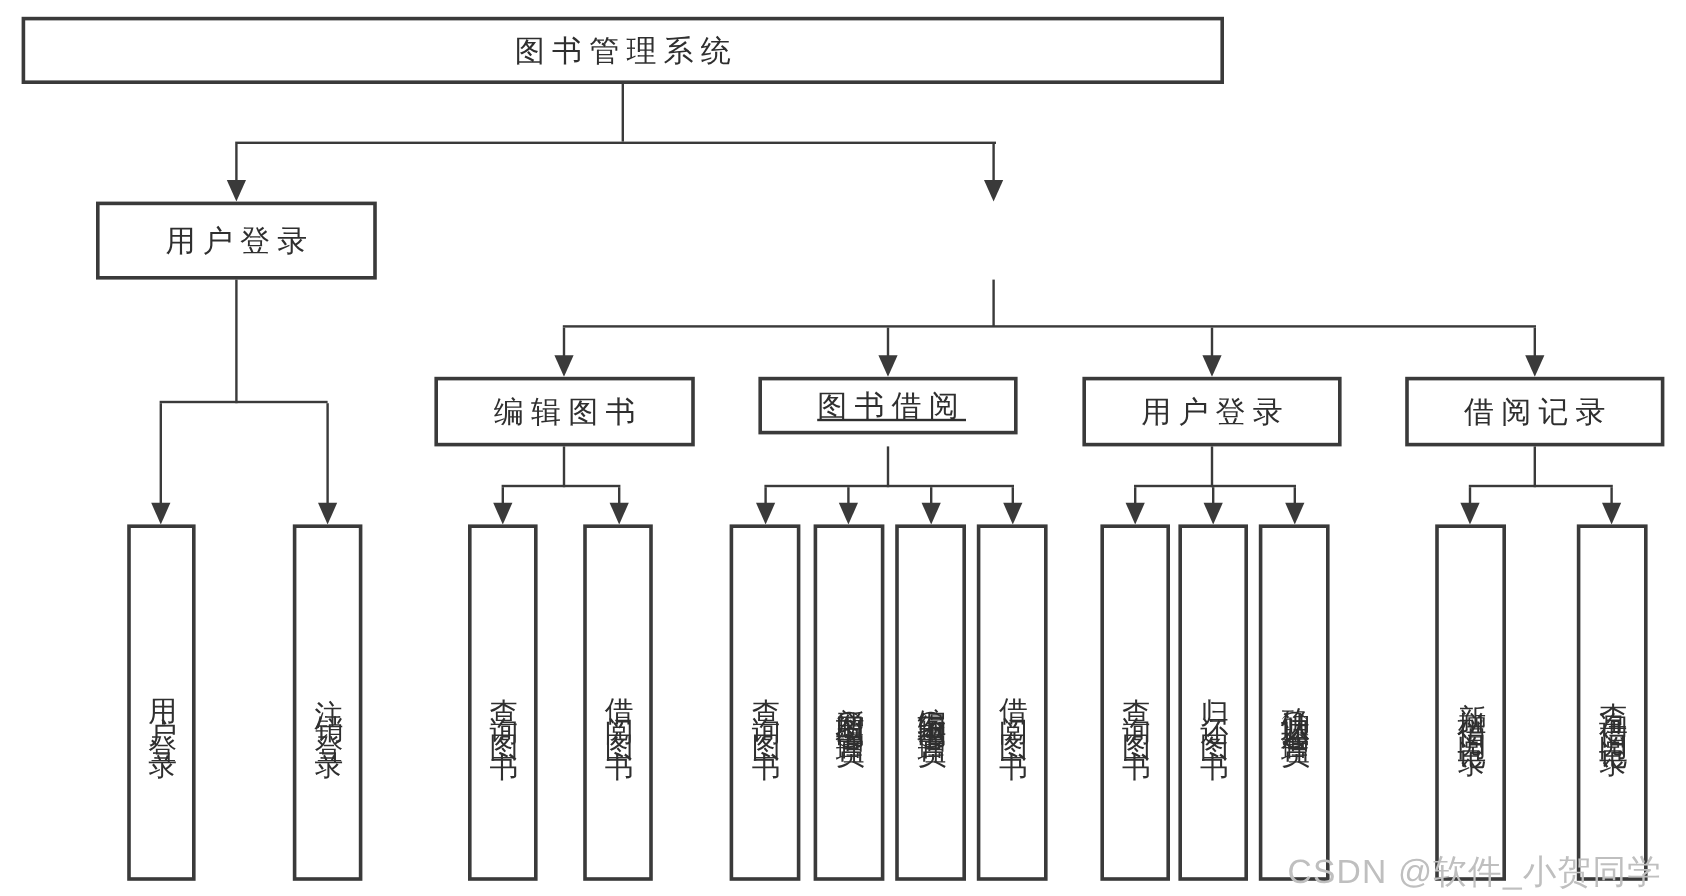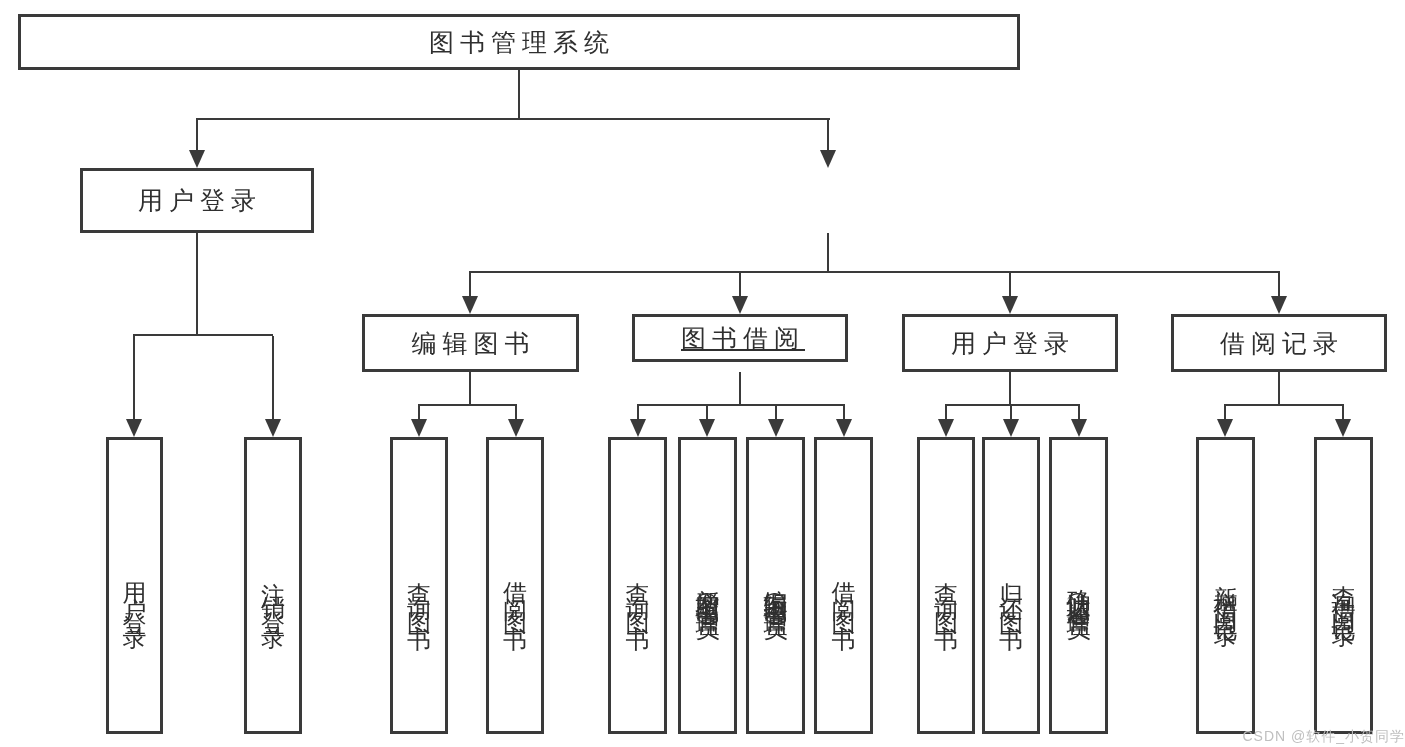--- a/index.html
+++ b/index.html
@@ -37,22 +37,22 @@
   .lv{position:absolute;width:2px;background:var(--line);}
   .lh{position:absolute;height:2px;background:var(--line);}
   .arr{
     position:absolute;width:0;height:0;
     border-left:8px solid transparent;
     border-right:8px solid transparent;
     border-top:18px solid var(--line);
   }
   #watermark{
     position:absolute;
-    right:0;bottom:1px;
-    font-size:14px;
+    right:20px;bottom:1px;
+    font-size:28px;
     color:var(--wm);
     z-index:10;
     letter-spacing:1px;
     white-space:nowrap;
   }
 </style>
 </head>
 <body>
 
 <div id="canvas">

